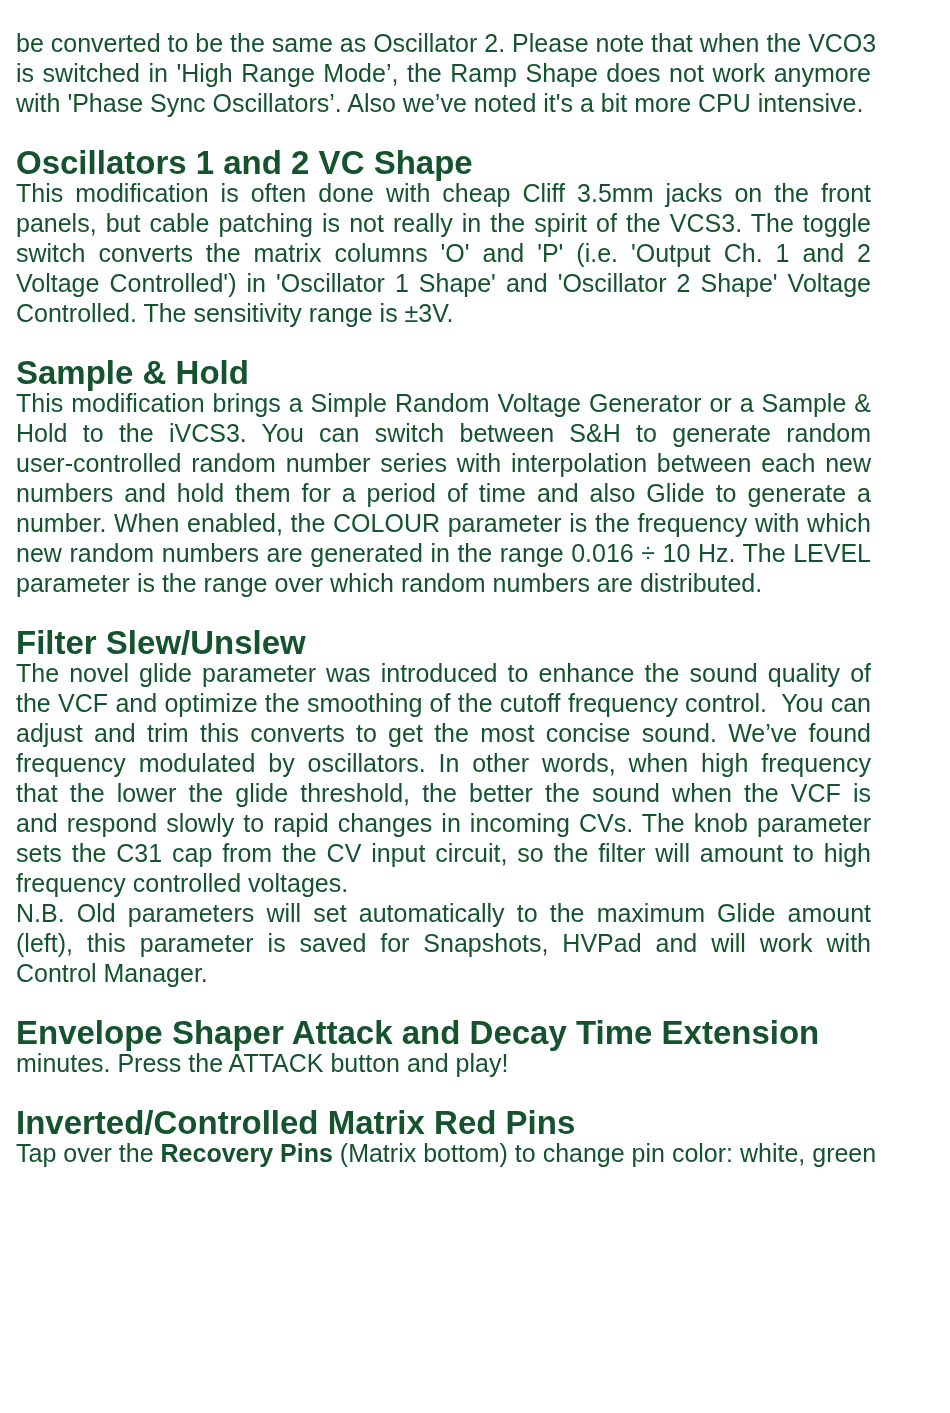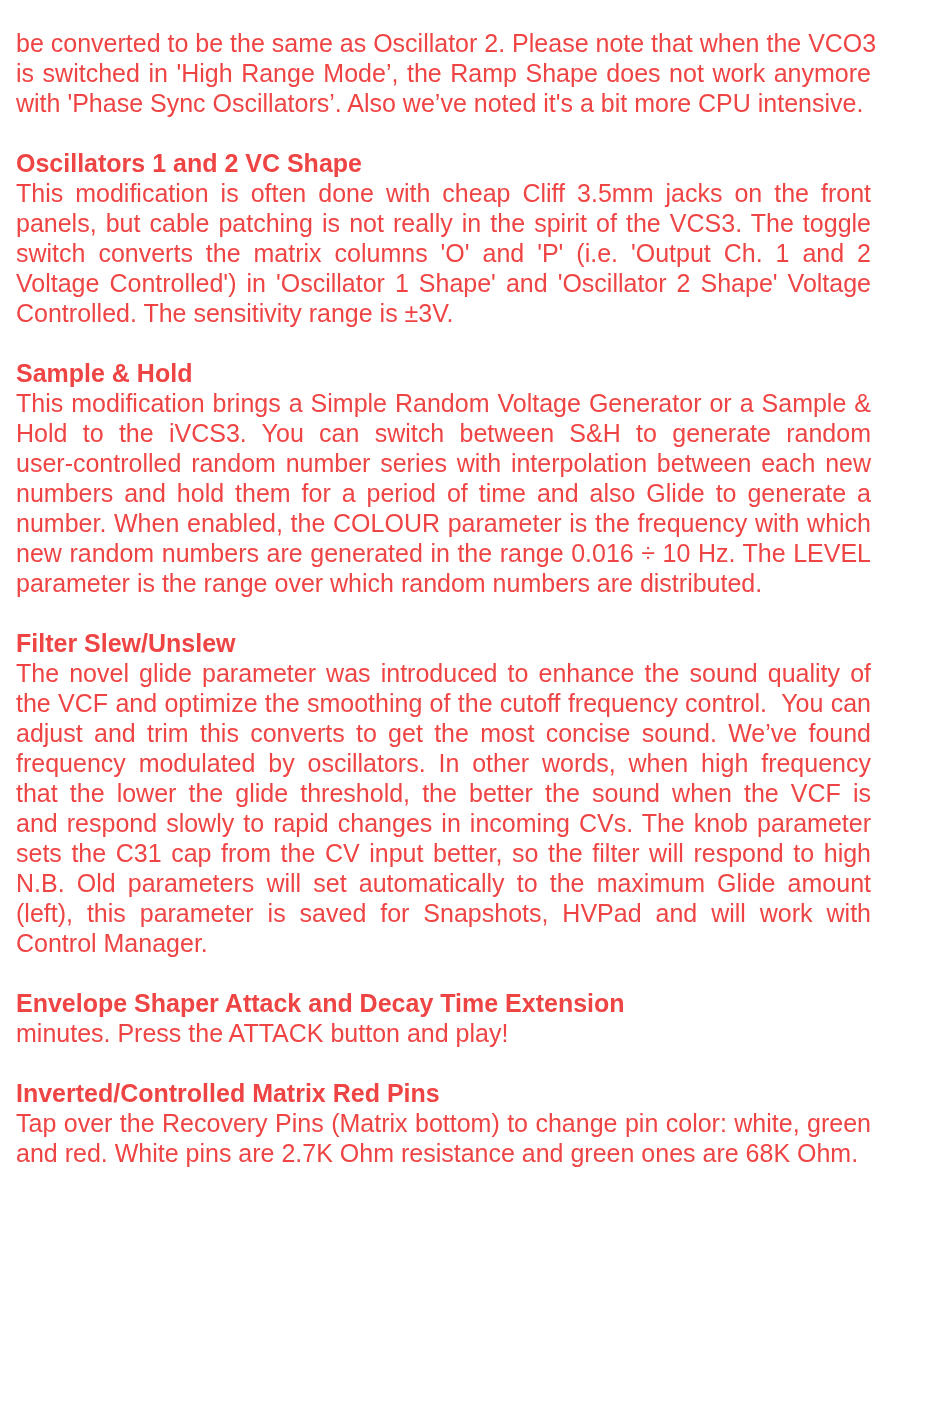--- a/index.html
+++ b/index.html
@@ -9,44 +9,44 @@
     overflow: hidden;
     position: relative;
   }
   .page {
     position: absolute;
     left: 16px; top: 28px;
     width: 855px;
     font-family: "Liberation Sans", "DejaVu Sans", sans-serif;
     font-size: 25px;
     line-height: 30px;
-    color: #ef4444;
+    color: #14532d;
   }
   .block { margin: 0; }
   .block + .block { margin-top: 30px; }
   h2 {
     margin: 0;
-    font-size: 25px;
+    font-size: 33px;
     line-height: 30px;
     font-weight: 700;
     text-align: left;
     white-space: nowrap;
   }
   .para { margin: 0; }
   .ln {
     text-align: justify;
     text-align-last: justify;
     white-space: nowrap;
   }
   .ln.last {
     text-align: right;
     text-align-last: left;
     white-space: normal;
   }
-  .b { font-weight: 400; }
+  .b { font-weight: 700; }
 </style>
 </head>
 <body>
 
 <div class="page">
 
   <div class="block para">
     <div class="ln">be converted to be the same as Oscillator 2. Please note that when the VCO3</div>
     <div class="ln">is switched in 'High Range Mode’, the Ramp Shape does not work anymore</div>
     <div class="ln last">with 'Phase Sync Oscillators’. Also we’ve noted it's a bit more CPU intensive.</div>
@@ -78,21 +78,22 @@
 
   <div class="block">
     <h2>Filter Slew/Unslew</h2>
     <div class="para">
       <div class="ln">The novel glide parameter was introduced to enhance the sound quality of</div>
       <div class="ln">the VCF and optimize the smoothing of the cutoff frequency control.&nbsp; You can</div>
       <div class="ln">adjust and trim this converts to get the most concise sound. We’ve found</div>
       <div class="ln">frequency modulated by oscillators. In other words, when high frequency</div>
       <div class="ln">that the lower the glide threshold, the better the sound when the VCF is</div>
       <div class="ln">and respond slowly to rapid changes in incoming CVs. The knob parameter</div>
-      <div class="ln">sets the C31 cap from the CV input better, so the filter will respond to high</div>
+      <div class="ln">sets the C31 cap from the CV input circuit, so the filter will amount to high</div>
+      <div class="ln last">frequency controlled voltages.</div>
     </div>
     <div class="para">
       <div class="ln">N.B. Old parameters will set automatically to the maximum Glide amount</div>
       <div class="ln">(left), this parameter is saved for Snapshots, HVPad and will work with</div>
       <div class="ln last">Control Manager.</div>
     </div>
   </div>
 
   <div class="block">
     <h2>Envelope Shaper Attack and Decay Time Extension</h2>
@@ -100,17 +101,16 @@
       <div class="ln last">minutes. Press the ATTACK button and play!</div>
     </div>
   </div>
 
   <div class="block">
     <h2>Inverted/Controlled Matrix Red Pins</h2>
     <div class="para">
       <div class="ln">
         <span>Tap over the </span><span class="b">Recovery Pins</span><span> (Matrix bottom) to change pin color: white, green</span>
       </div>
-      <div class="ln last">and red. White pins are 2.7K Ohm resistance and green ones are 68K Ohm.</div>
     </div>
   </div>
 
 </div>
 
 </body></html>

